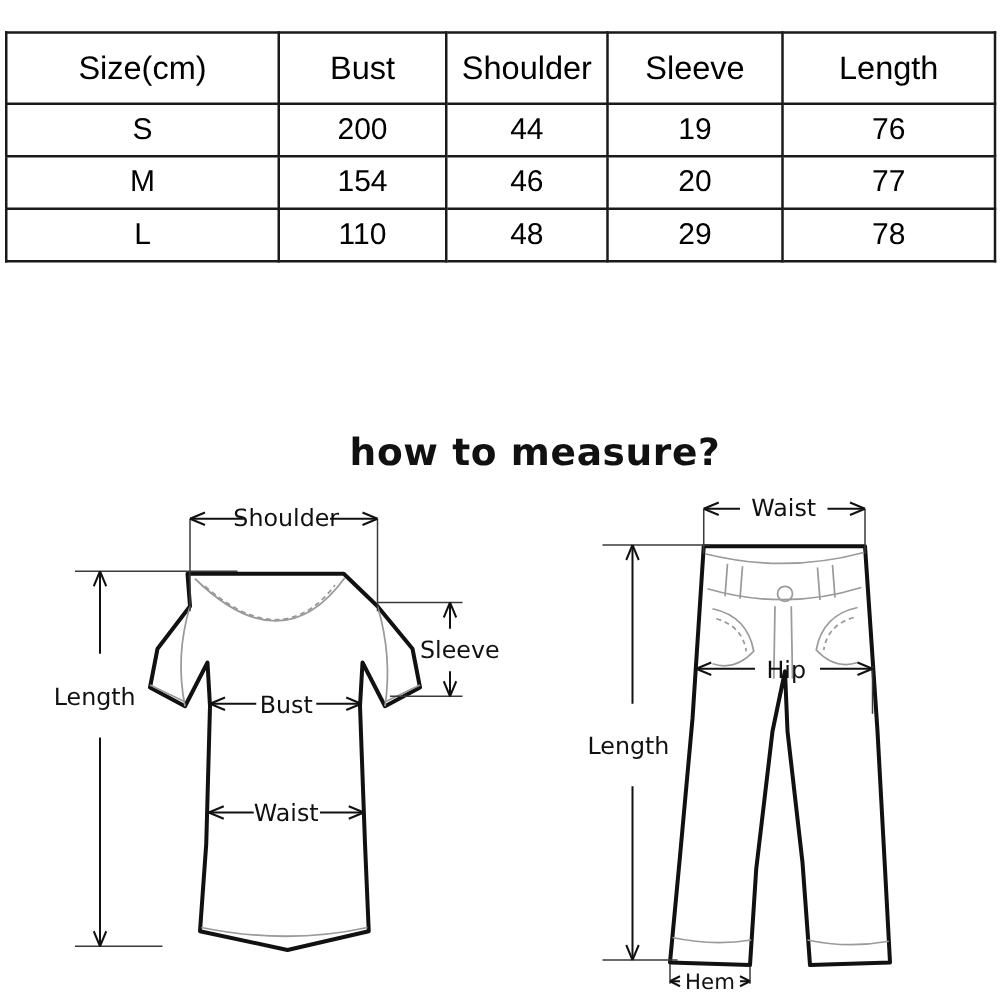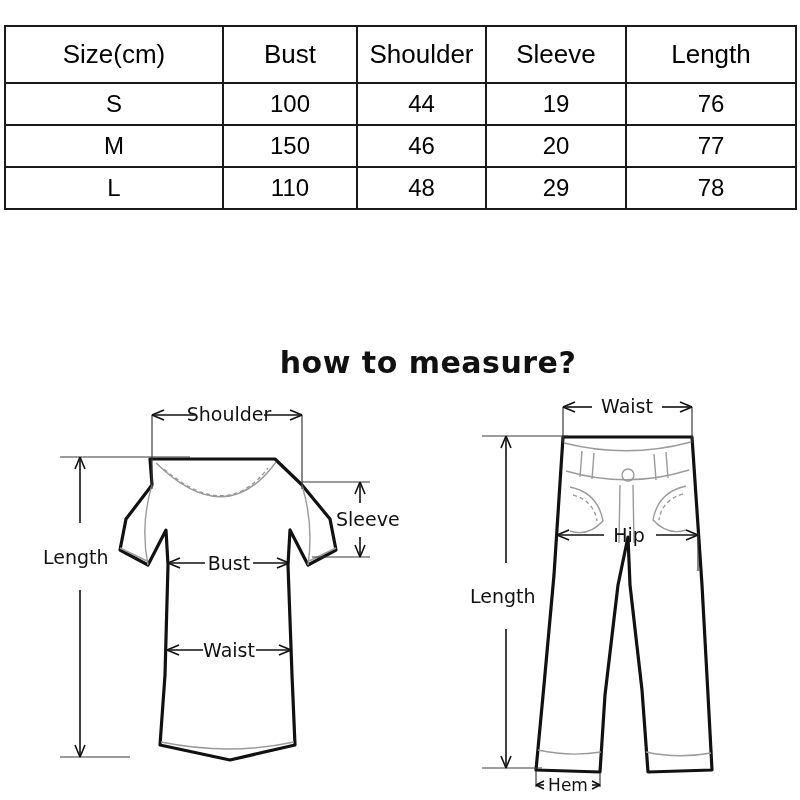--- a/index.html
+++ b/index.html
@@ -140,28 +140,28 @@
         <th>Size(cm)</th>
         <th>Bust</th>
         <th>Shoulder</th>
         <th>Sleeve</th>
         <th>Length</th>
       </tr>
     </thead>
     <tbody>
       <tr>
         <td>S</td>
-        <td>100</td>
+        <td>200</td>
         <td>44</td>
         <td>19</td>
         <td>76</td>
       </tr>
       <tr>
         <td>M</td>
-        <td>150</td>
+        <td>154</td>
         <td>46</td>
         <td>20</td>
         <td>77</td>
       </tr>
       <tr>
         <td>L</td>
         <td>110</td>
         <td>48</td>
         <td>29</td>
         <td>78</td>

